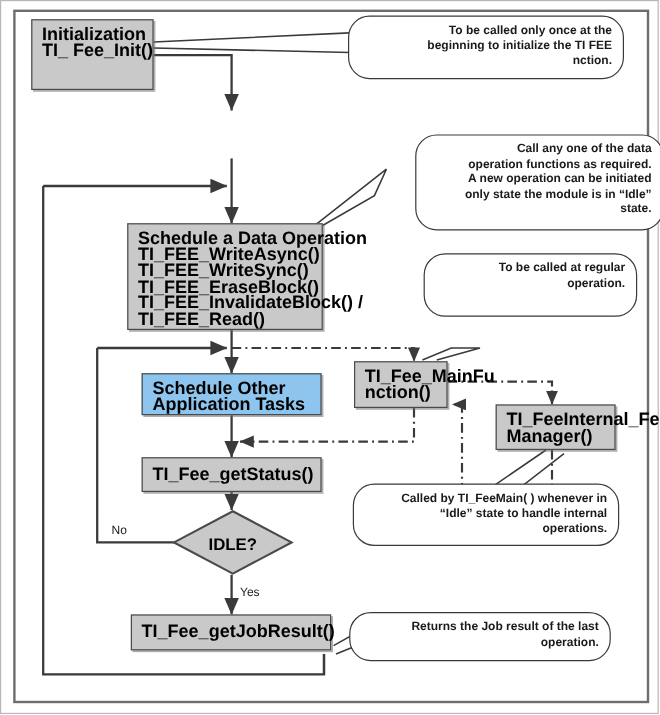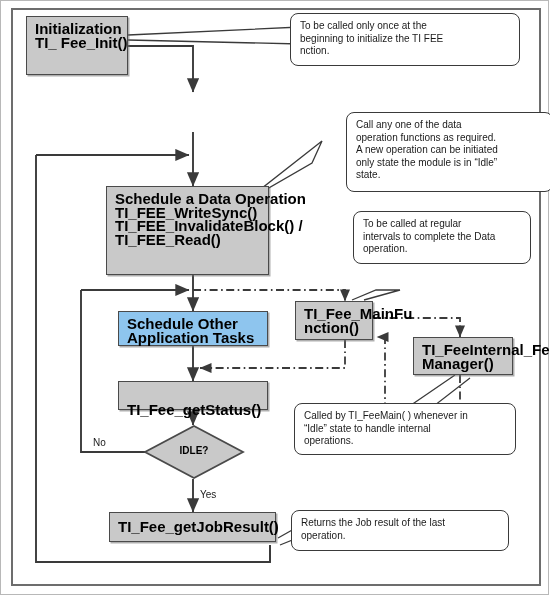--- a/index.html
+++ b/index.html
@@ -30,31 +30,32 @@
     padding:5px 8px;
     box-shadow:1.5px 1.5px 0px rgba(110,110,110,0.55);
   }
   .node.blue{background:#8ec5ee;}
   .node .ln{display:block;white-space:nowrap;}
   .diamond{
     position:absolute;
   }
   .diamond-label{
     position:absolute;
-    font-weight:bold;font-size:10px;color:#000;
+    font-weight:bold;font-size:14px;color:#000;
     text-align:center;
   }
   .callout{
     position:absolute;box-sizing:border-box;
     border:1.2px solid #3a3a3a;
     background:#ffffff;
-    border-radius:8px;
+    border-radius:18px;
     font-size:10px;line-height:12.6px;
-    color:#1a1a1a;font-weight:normal;
+    color:#1a1a1a;font-weight:bold;
     padding:6px 9px;
+    text-align:right;
   }
   .callout .ln{display:block;white-space:nowrap;}
   .edge-label{
     position:absolute;font-size:10px;color:#1a1a1a;font-weight:normal;
   }
 </style>
 </head>
 <body>
 
 <div id="canvas">
@@ -116,31 +117,33 @@
   </svg>
 
   <div class="node" style="left:26px;top:16px;width:102px;height:59px;">
     <span class="ln">Initialization</span>
     <span class="ln">TI_ Fee_Init()</span>
   </div>
 
 
   <div class="node" style="left:106px;top:186px;width:163px;height:89px;">
     <span class="ln">Schedule a Data Operation</span>
+    <span class="ln">TI_FEE_WriteAsync()</span>
     <span class="ln">TI_FEE_WriteSync()</span>
+    <span class="ln">TI_FEE_EraseBlock()</span>
     <span class="ln">TI_FEE_InvalidateBlock() /</span>
     <span class="ln">TI_FEE_Read()</span>
   </div>
 
   <div class="node blue" style="left:118px;top:311px;width:150px;height:35px;">
     <span class="ln">Schedule Other</span>
     <span class="ln">Application Tasks</span>
   </div>
 
-  <div class="node" style="left:118px;top:381px;width:150px;height:29px;padding-top:21px;">
+  <div class="node" style="left:118px;top:381px;width:150px;height:29px;padding-top:7px;">
     <span class="ln">TI_Fee_getStatus()</span>
   </div>
 
   <div class="node" style="left:295px;top:301px;width:78px;height:39px;">
     <span class="ln">TI_Fee_MainFu</span>
     <span class="ln">nction()</span>
   </div>
 
   <div class="node" style="left:413px;top:337px;width:100px;height:38px;">
     <span class="ln">TI_FeeInternal_Fee</span>
@@ -168,21 +171,20 @@
   <div class="callout" style="left:314px;top:112px;width:207px;height:80px;margin-left:32px;">
     <span class="ln">Call any one of the data</span>
     <span class="ln">operation functions as required.</span>
     <span class="ln">A new operation can be initiated</span>
     <span class="ln">only state the module is in “Idle”</span>
     <span class="ln">state.</span>
   </div>
 
   <div class="callout" style="left:353px;top:211px;width:178px;height:53px;">
     <span class="ln">To be called at regular</span>
-    <span class="ln">intervals to complete the Data</span>
     <span class="ln">operation.</span>
   </div>
 
   <div class="callout" style="left:294px;top:403px;width:222px;height:52px;">
     <span class="ln">Called by TI_FeeMain( ) whenever in</span>
     <span class="ln">“Idle” state to handle internal</span>
     <span class="ln">operations.</span>
   </div>
 
   <div class="callout" style="left:291px;top:510px;width:218px;height:41px;">

